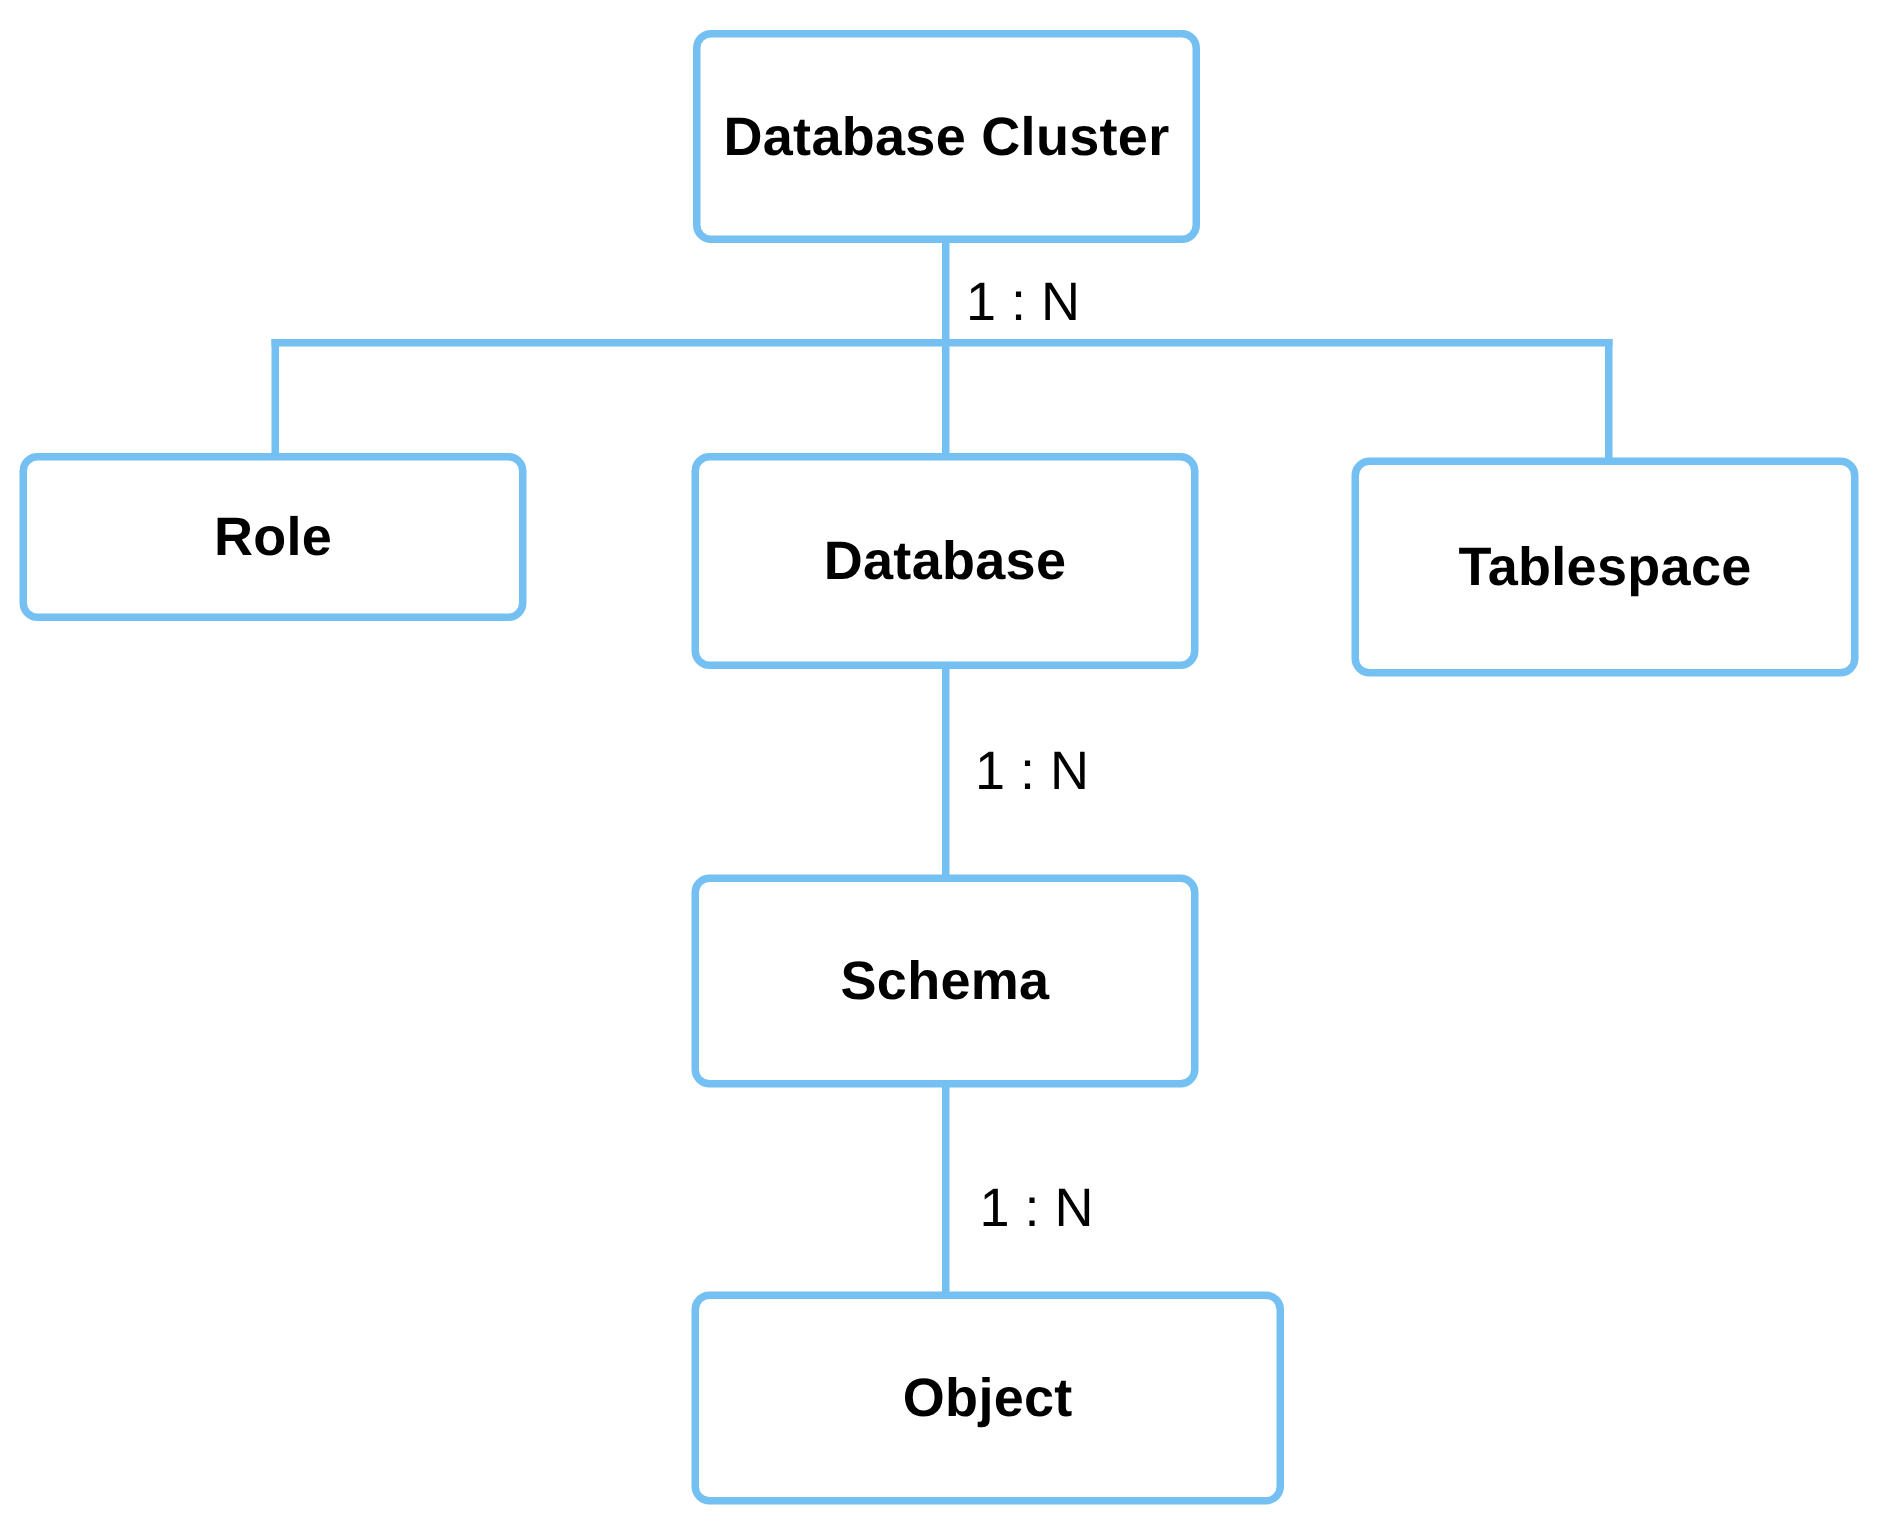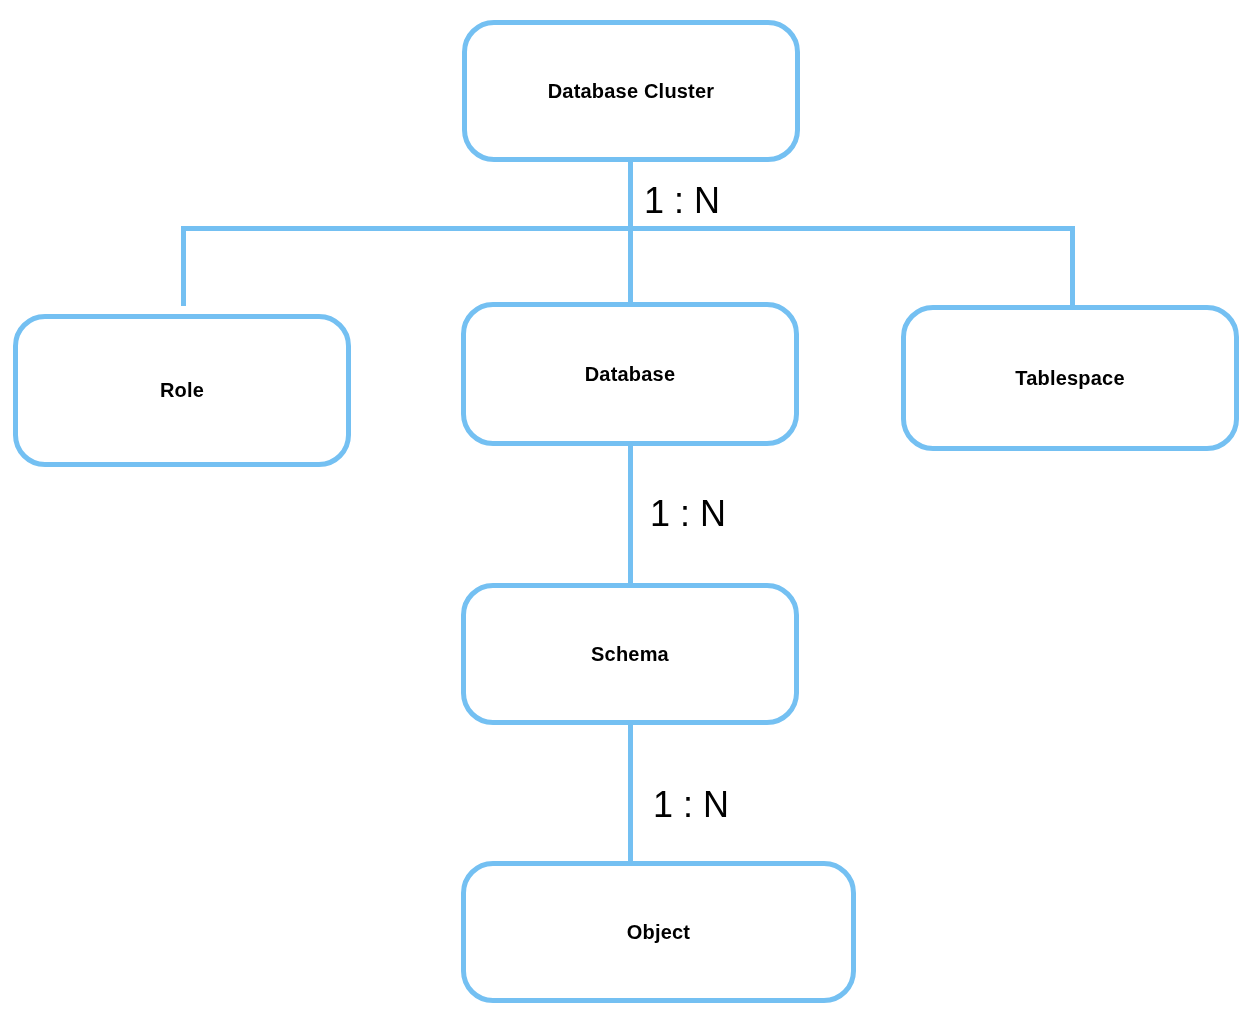--- a/index.html
+++ b/index.html
@@ -17,33 +17,33 @@
     position: relative;
     width: 1256px;
     height: 1024px;
     background: var(--bg);
     overflow: hidden;
   }
   .node {
     position: absolute;
     box-sizing: border-box;
     border: 5px solid var(--accent);
-    border-radius: 32px;
+    border-radius: 12px;
     background: var(--bg);
     display: flex;
     align-items: center;
     justify-content: center;
     font-weight: bold;
-    font-size: 20px;
+    font-size: 36px;
     color: var(--ink);
     letter-spacing: 0.2px;
     z-index: 2;
   }
   .node-cluster    { left: 462px; top: 20px;  width: 338px; height: 142px; }
-  .node-role       { left: 13px;  top: 314px; width: 338px; height: 153px; }
+  .node-role       { left: 13px;  top: 302px; width: 338px; height: 112px; }
   .node-database   { left: 461px; top: 302px; width: 338px; height: 144px; }
   .node-tablespace { left: 901px; top: 305px; width: 338px; height: 146px; }
   .node-schema     { left: 461px; top: 583px; width: 338px; height: 142px; }
   .node-object     { left: 461px; top: 861px; width: 395px; height: 142px; }
 
   .line {
     position: absolute;
     background: var(--accent);
     z-index: 1;
   }

